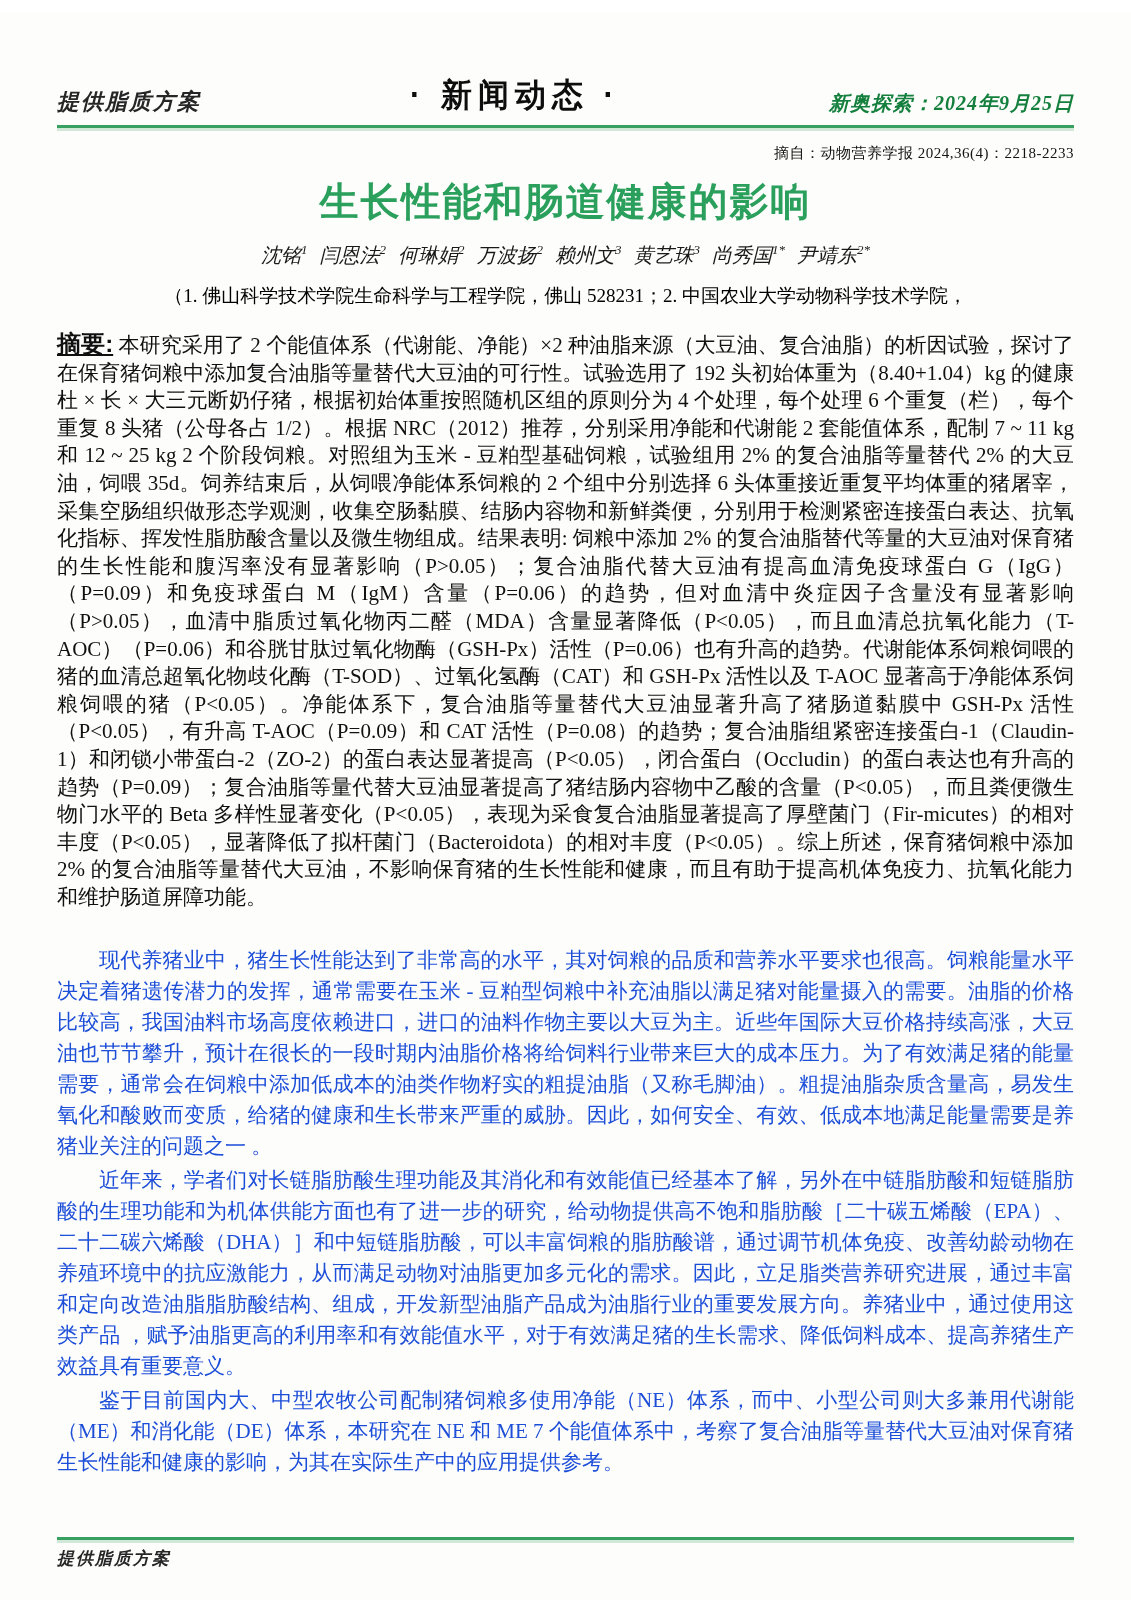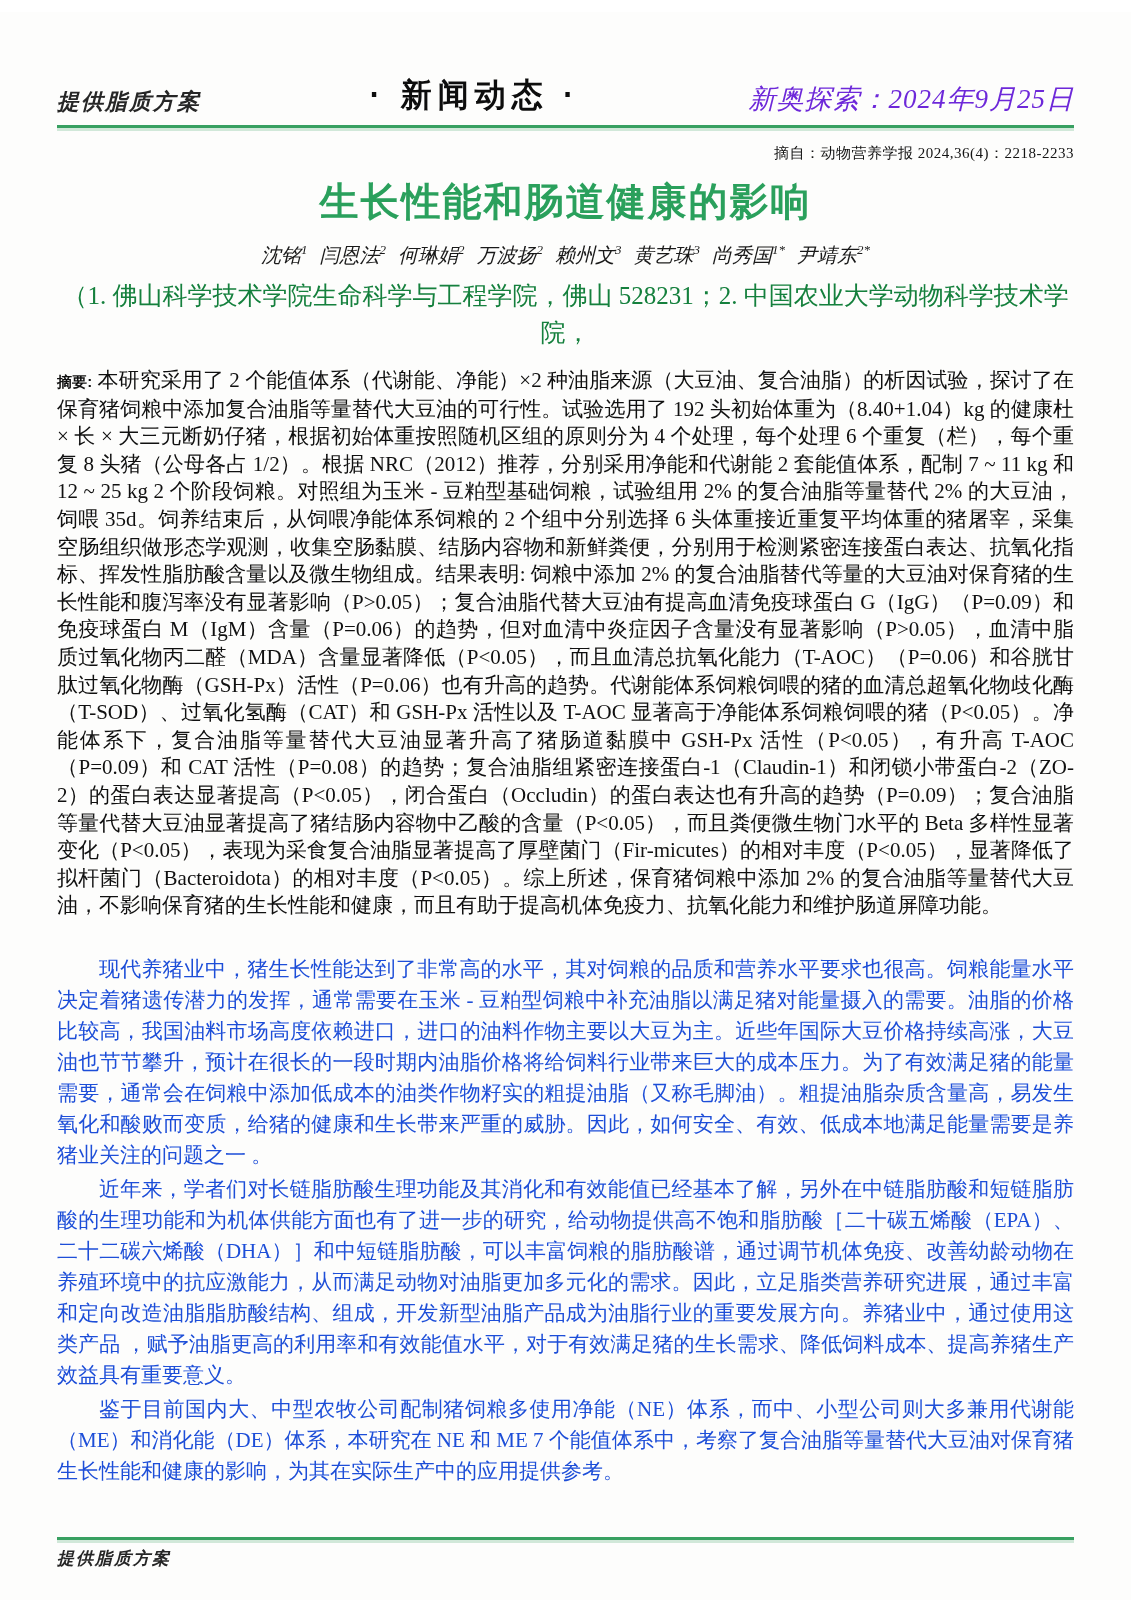--- a/index.html
+++ b/index.html
@@ -37,23 +37,23 @@
     font-family: "Liberation Sans", "DejaVu Sans", sans-serif;
     font-weight: 900;
     font-size: 31px;
     color: #0d0d0d;
     letter-spacing: 6px;
     transform: scaleY(1.05);
   }
   .header-date {
     font-family: "Liberation Serif", "DejaVu Serif", serif;
     font-style: italic;
-    font-weight: normal;
-    font-size: 27px;
-    color: #6d28d9;
+    font-weight: bold;
+    font-size: 20px;
+    color: #15803d;
     letter-spacing: 1px;
   }
   .green-rule {
     height: 3px;
     background: #38a061;
     box-shadow: 0 3px 0 rgba(56, 160, 97, 0.22);
     border: 0;
   }
 
   
@@ -82,35 +82,35 @@
     margin-top: 13px;
     text-align: center;
     font-size: 20px;
     color: #191919;
     font-style: italic;
   }
   .author { margin: 0 6px; white-space: nowrap; }
   .author sup { font-size: 13px; }
   .affil-line {
     text-align: center;
-    font-size: 25px;
+    font-size: 19px;
     line-height: 37px;
-    color: #15803d;
+    color: #000000;
   }
   .affil-block { margin-top: 8px; }
 
   
   .abstract-block {
     margin-top: 16px;
     font-size: 21px;
     line-height: 27.6px;
     text-align: justify;
     color: #101010;
   }
-  .inline-label { font-weight: bold; font-family: "Liberation Sans", "DejaVu Sans", sans-serif; font-size: 15px; }
+  .inline-label { font-weight: bold; font-family: "Liberation Sans", "DejaVu Sans", sans-serif; font-size: 24px; text-decoration: underline; }
   .keywords-line {
     font-size: 21px;
     line-height: 27.6px;
     text-align: justify;
     color: #101010;
   }
   .body-block { margin-top: 34px; }
   .body-para {
     font-size: 21px;
     line-height: 31px;

